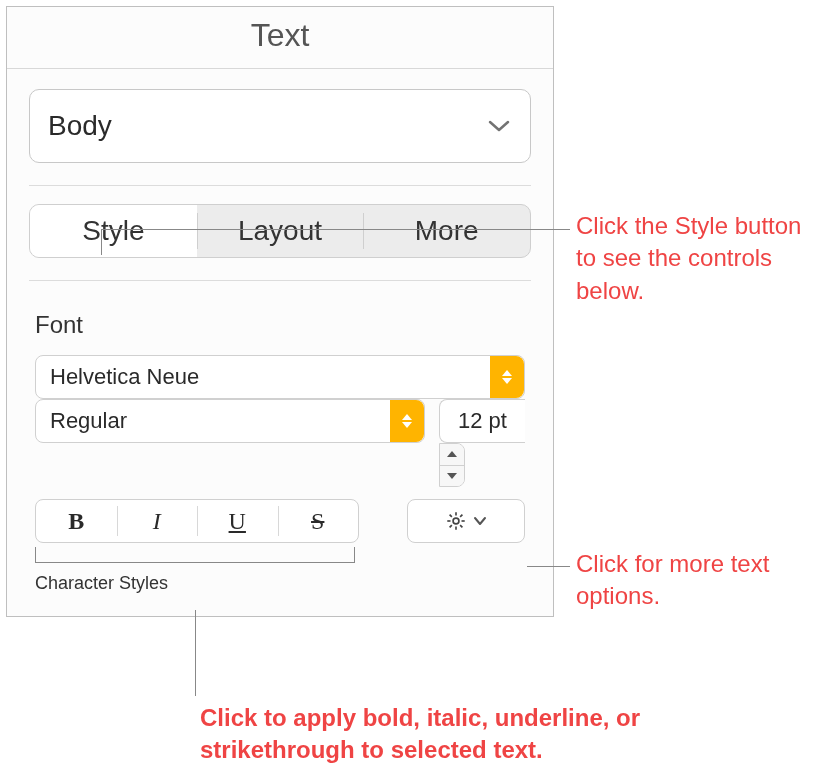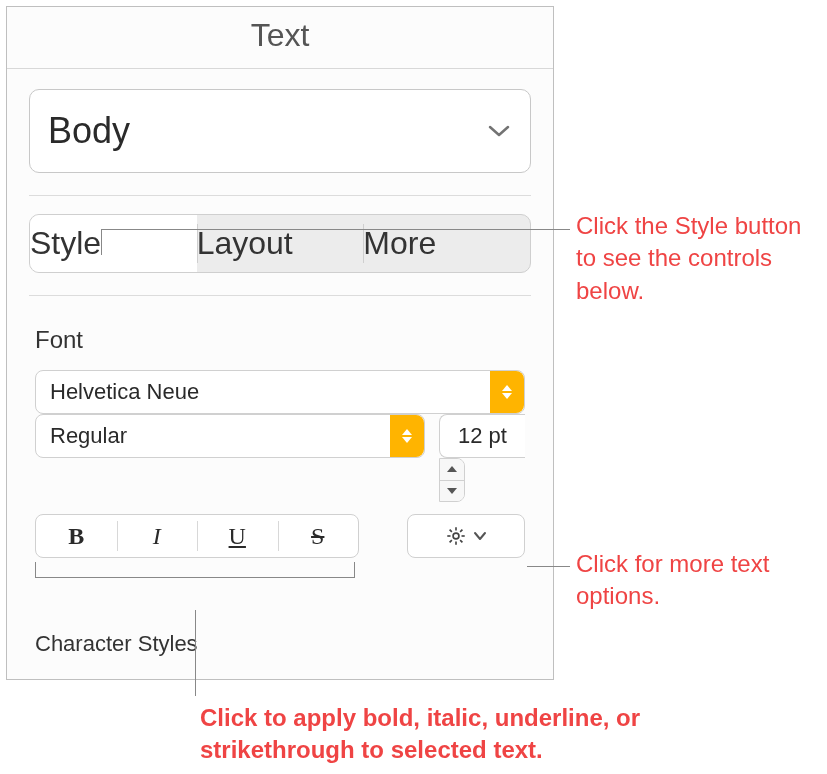--- a/index.html
+++ b/index.html
@@ -32,21 +32,21 @@
     padding: 20px 22px 0;
   }
   .paragraph-style {
     display: flex;
     align-items: center;
     justify-content: space-between;
     border: 1px solid #c8c8c8;
     border-radius: 10px;
     background: #fff;
     padding: 20px 20px 20px 18px;
-    font-size: 36px;
+    font-size: 28px;
   }
   .chev {
     width: 22px; height: 14px;
   }
   .divider {
     height: 1px;
     background: #dcdcdc;
     margin: 22px 0 0;
   }
   .seg-wrap {
@@ -55,23 +55,23 @@
   .segmented {
     display: flex;
     width: 100%;
     border: 1px solid #cfcfcf;
     border-radius: 10px;
     overflow: hidden;
     background: #ececec;
   }
   .segmented .seg {
     flex: 1;
-    text-align: left;
+    text-align: center;
     padding: 10px 0;
-    font-size: 32px;
+    font-size: 28px;
     color: #333;
     position: relative;
   }
   .segmented .seg.active {
     background: #fff;
   }
   .segmented .seg + .seg::before {
     content: "";
     position: absolute;
     left: 0; top: 15%; bottom: 15%;
@@ -184,23 +184,22 @@
     border-right: 1px solid #888;
     border-bottom: 1px solid #888;
   }
   .char-row {
     display: flex;
     align-items: center;
     gap: 18px;
     margin-top: 10px;
   }
   .char-label {
-    font-size: 22px;
+    font-size: 18px;
     color: #333;
-    margin-top: 43px;
   }
   .char-popup {
     flex: 1;
     display: flex; align-items: center; justify-content: space-between;
     border: 1px solid #d0d0d0;
     border-radius: 8px;
     background: #fff;
     height: 44px;
     padding: 0 14px;
     font-size: 22px;

